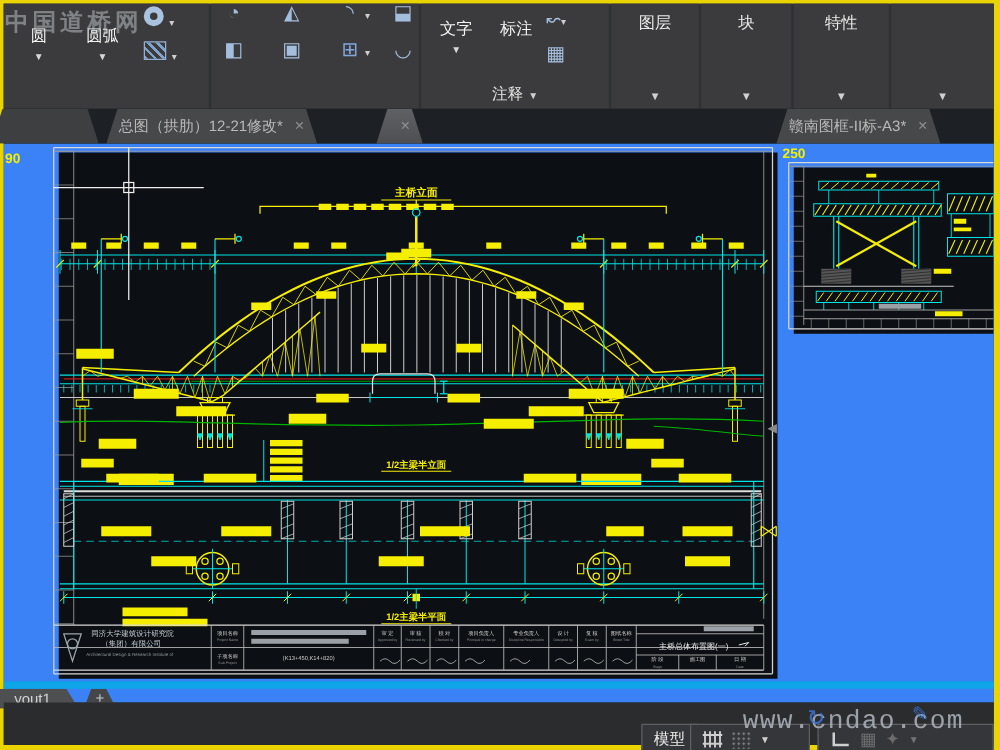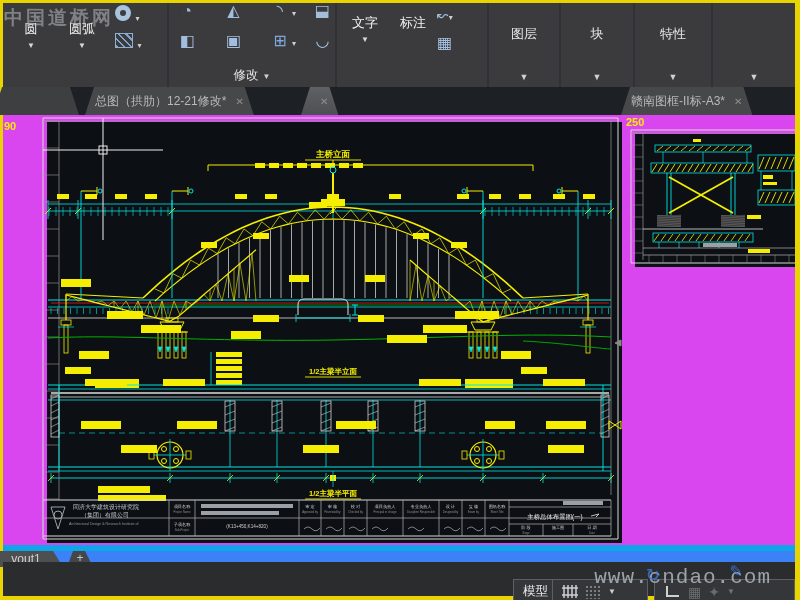--- a/index.html
+++ b/index.html
@@ -18,32 +18,32 @@
   .plabel .dn{font-size:8px;color:#cfcfcf;margin-left:4px}
   .bigbtn{position:absolute;text-align:center;color:#f2f2f2;font-size:13px;line-height:15px}
   .bigbtn .dn{display:block;font-size:8px;color:#d8d8d8;margin-top:2px}
   .micon{display:inline-block;width:24px;height:24px;text-align:center;
     font-size:16px;line-height:24px;color:#a3bedd}
   .donut{display:inline-block;width:16px;height:16px;border-radius:50%;
     border:5px solid #a9c3de;background:transparent}
   .hatch{display:inline-block;width:18px;height:15px;border:1px solid #8fb0d2;
     background:repeating-linear-gradient(45deg,#7fa3c9 0 2px,rgba(0,0,0,0) 2px 5px)}
   .sdrop{color:#cfcfcf;font-size:8px}
-  .collpanel .cname{margin-top:22px;text-align:center;color:#e8e8e8;font-size:13px}
+  .collpanel .cname{margin-top:6px;text-align:center;color:#e8e8e8;font-size:13px}
   .collpanel .cdn{position:absolute;bottom:5px;left:0;right:0;text-align:center;color:#d0d0d0;font-size:9px}
   
   .tabbar{position:relative;height:28px;background:#1d2024}
   .ftab{position:absolute;bottom:0;height:25px;display:flex;align-items:center;
     padding:14px 10px;font-size:12px;color:#b9b9b9;background:#47484a;
     clip-path:polygon(9px 0,calc(100% - 9px) 0,100% 100%,0 100%);white-space:nowrap}
   .ftab .x{margin-left:9px;font-size:10px;color:#8f8f8f}
   .ftab.active{background:linear-gradient(#606165,#4e4f52);color:#eeeeee}
   .ghost{background:#3e3f41;width:86px}
   
-  .canvas{position:relative;height:430px;background:#d946ef;overflow:hidden}
+  .canvas{position:relative;height:430px;background:#3b82f6;overflow:hidden}
   .canvas svg{position:absolute;left:0;top:0}
   
   
   .layoutbar{position:relative;height:17px;background:#3b82f6;border-top:6px solid #0ea5e9}
   .ltab{position:absolute;left:-14px;top:0;width:74px;height:16px;background:#4e4f51;
     color:#d2d2d2;font-size:12px;line-height:16px;text-align:center;
     clip-path:polygon(0 0,calc(100% - 10px) 0,100% 100%,0 100%)}
   .lplus{position:absolute;left:64px;top:0;width:26px;height:16px;background:#454648;
     color:#c6c6c6;font-size:12px;line-height:15px;text-align:center;
     clip-path:polygon(6px 0,calc(100% - 8px) 0,100% 100%,0 100%)}
@@ -95,35 +95,35 @@
         <span class="micon" style="margin-left:18px">◭</span>
         <span class="micon" style="margin-left:18px">◝</span><span class="sdrop">▾</span>
         <span class="micon" style="margin-left:10px">⬓</span>
       </div>
       <div style="position:absolute;left:6px;top:26px">
         <span class="micon">◧</span>
         <span class="micon" style="margin-left:18px">▣</span>
         <span class="micon" style="margin-left:18px;color:#7fa8dc">⊞</span><span class="sdrop">▾</span>
         <span class="micon" style="margin-left:10px">◡</span>
       </div>
-      <div class="plabel">
-        <span>修改</span><span class="dn">▼</span>
-      </div>
     </div>
 
     <div class="panel" style="width:150px">
       <div class="bigbtn" style="left:10px;top:12px;width:36px">
         <span>文字</span>
         <span class="dn">▼</span>
       </div>
       <div class="bigbtn" style="left:56px;top:12px;width:40px">
         <span>标注</span>
       </div>
       <div style="position:absolute;left:100px;top:4px;color:#a3bedd;font-size:14px">↜<span class="sdrop">▾</span></div>
       <div style="position:absolute;left:100px;top:30px;color:#a3bedd;font-size:16px">▦</div>
+      <div class="plabel">
+        <span>注释</span><span class="dn">▼</span>
+      </div>
     </div>
 
     <div class="panel collpanel" style="width:70px">
       <div class="cname">图层</div>
       <div class="cdn">▼</div>
     </div>
     <div class="panel collpanel" style="width:72px">
       <div class="cname">块</div>
       <div class="cdn">▼</div>
     </div>

